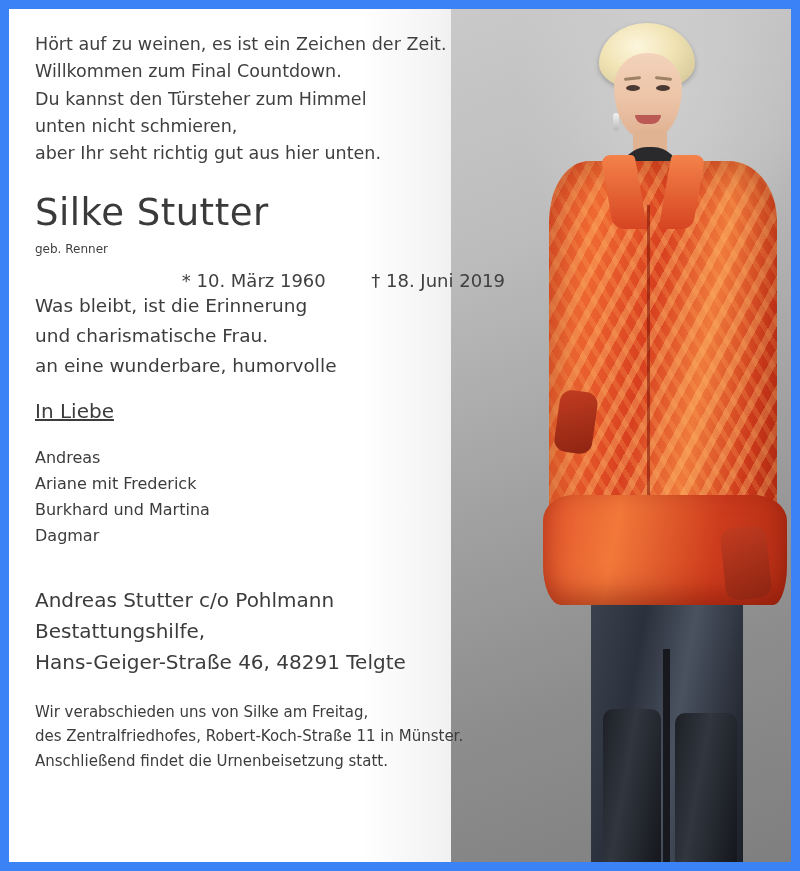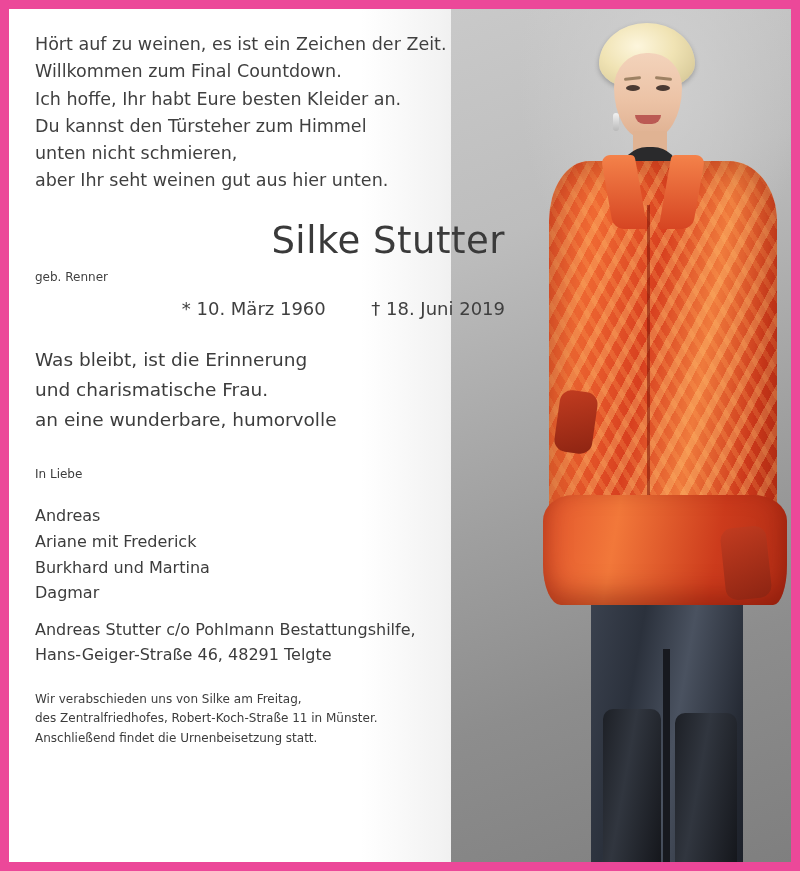--- a/index.html
+++ b/index.html
@@ -8,21 +8,21 @@
     background: #ffffff;
   }
   body {
     font-family: "DejaVu Sans", sans-serif;
   }
   .obituary {
     position: relative;
     width: 800px;
     height: 871px;
     box-sizing: border-box;
-    border: 9px solid #ec4899;
+    border: 9px solid #3b82f6;
     background: #ffffff;
     overflow: hidden;
   }
   .inner {
     position: absolute;
     inset: 0;
     background: linear-gradient(90deg, #ffffff 0%, #ffffff 45%, #f3f3f3 55%, #d8d8d8 70%, #b9b9b9 82%, #a7a7a7 92%, #9c9c9c 100%);
   }
   
   .photo {
@@ -179,56 +179,55 @@
     font-size: 17.5px;
     line-height: 1.56;
     color: #3f3f3f;
   }
   .name {
     margin-top: 24px;
     font-size: 37px;
     font-weight: 400;
     letter-spacing: 0.5px;
     color: #3a3a3a;
-    text-align: right;
   }
   .maiden {
     margin-top: 8px;
     font-size: 12px;
     color: #3f3f3f;
   }
   .dates {
     margin-top: 14px;
     font-size: 18px;
     color: #3f3f3f;
     text-align: right;
   }
   .dates .gap { display: inline-block; width: 34px; }
   .memorial {
-    margin-top: 26px;
     font-size: 18.5px;
     line-height: 1.62;
   }
   .inliebe {
-    margin-top: 32px;
-    font-size: 12px;
+    margin-top: 18px;
+    font-size: 20px;
+    text-decoration: underline;
   }
   .family {
     margin-top: 22px;
     font-size: 16px;
     line-height: 1.62;
   }
   .address {
-    margin-top: 12px;
-    font-size: 16px;
+    margin-top: 36px;
+    font-size: 20px;
     line-height: 1.55;
   }
   .funeral {
     margin-top: 22px;
-    font-size: 12px;
+    font-size: 15px;
     line-height: 1.62;
   }
 </style>
 </head>
 <body>
 
 <div class="obituary">
   <div class="inner">
 
     <div class="photo">
@@ -256,24 +255,23 @@
         <div class="glove-l"></div>
         <div class="glove-r"></div>
       </div>
     </div>
 
     <div class="text-col">
 
       <div class="poem">
         <p>Hört auf zu weinen, es ist ein Zeichen der Zeit.</p>
         <p>Willkommen zum Final Countdown.</p>
-        <p>Ich hoffe, Ihr habt Eure besten Kleider an.</p>
         <p>Du kannst den Türsteher zum Himmel</p>
         <p>unten nicht schmieren,</p>
-        <p>aber Ihr seht weinen gut aus hier unten.</p>
+        <p>aber Ihr seht richtig gut aus hier unten.</p>
       </div>
 
       <div class="name">Silke Stutter</div>
       <div class="maiden">geb. Renner</div>
 
       <div class="dates">
         <span>*</span>
         <span>10. März 1960</span>
         <span class="gap"></span>
         <span>†</span>

